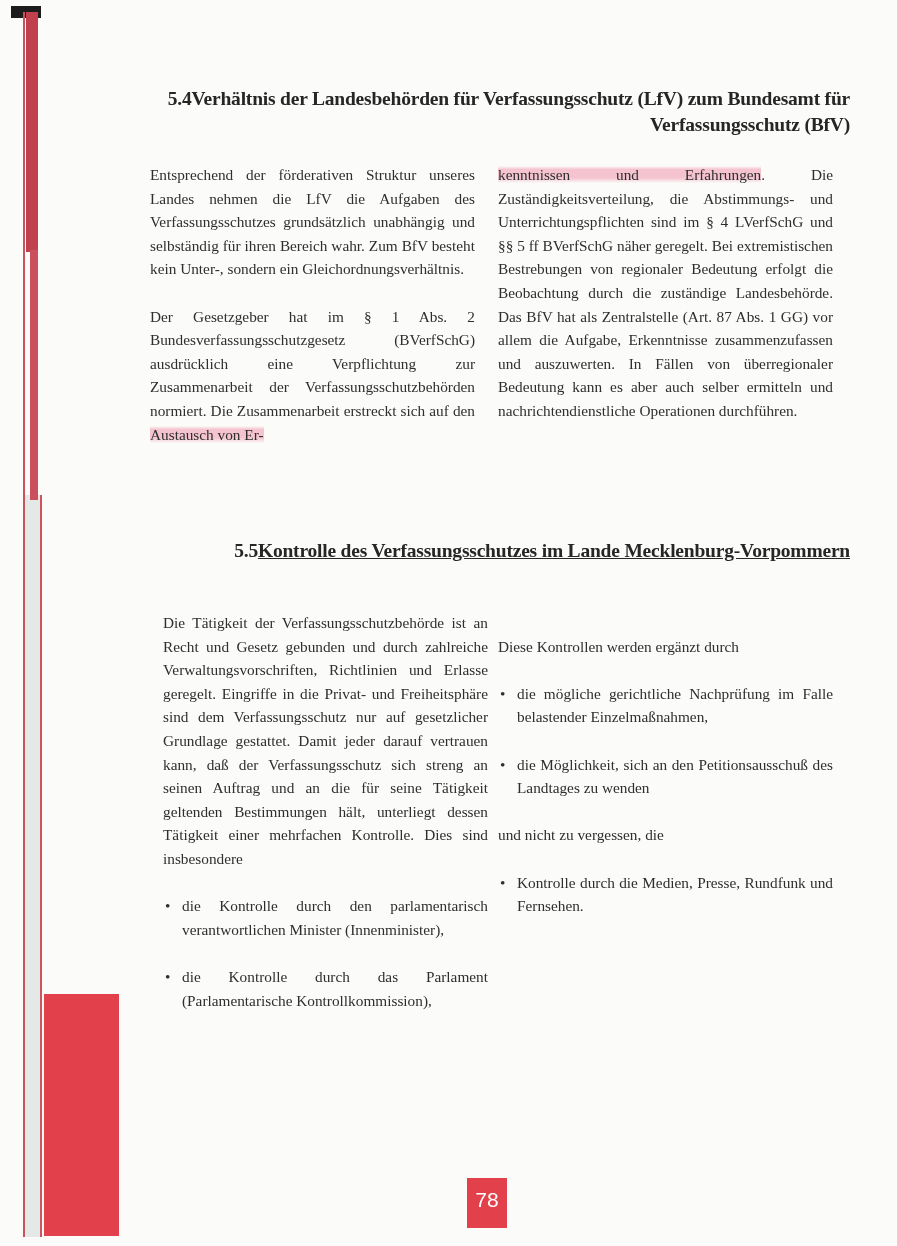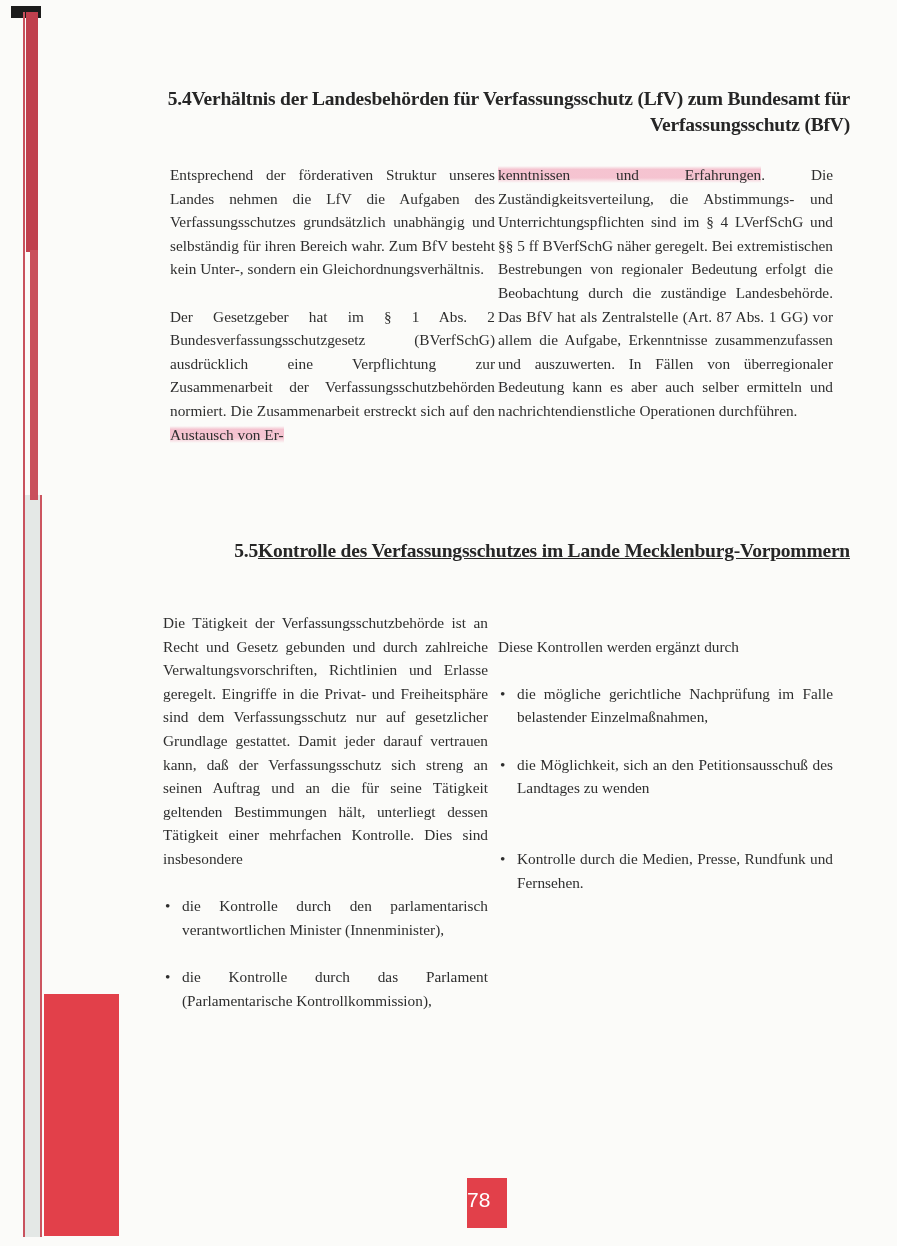--- a/index.html
+++ b/index.html
@@ -26,29 +26,29 @@
   #h54 { top: 86px; width: 700px; }
   #h55 { top: 538px; width: 700px; text-decoration: underline; }
 
   .col { position: absolute; font-size: 15.3px; line-height: 23.6px; text-align: justify; hyphens: none; }
   .col p { margin: 0; }
   .col .gap { height: 23.6px; }
   .bullet { position: relative; padding-left: 19px; }
   .bullet::before { content: "•"; position: absolute; left: 2px; top: 0; }
   .hl { background: linear-gradient(180deg, rgba(240,140,165,0) 0%, rgba(240,150,175,0.55) 20%, rgba(240,150,175,0.55) 70%, rgba(240,150,175,0) 100%); }
 
-  #c1 { left: 150px; top: 163px; width: 325px; margin-left: 20px; }
+  #c1 { left: 150px; top: 163px; width: 325px; }
   #c2 { left: 498px; top: 163px; width: 335px; }
   #c3 { left: 150px; top: 611px; width: 325px; margin-left: 13px; }
   #c4 { left: 498px; top: 611px; width: 335px; }
 
   .page-num {
     position: absolute; left: 467px; top: 1178px; width: 40px; height: 50px;
     background: #e2404a; color: #ffffff; font-family: "Liberation Sans", "DejaVu Sans", sans-serif;
-    font-size: 21px; text-align: left; line-height: 44px; padding-top: 0;
+    font-size: 21px; text-align: center; line-height: 44px; padding-top: 0;
   }
 </style>
 </head>
 <body>
 
 <div class="edge-black"></div>
 <div class="edge-line1"></div>
 <div class="edge-pale"></div>
 <div class="edge-thick"></div>
 <div class="edge-mid"></div>
@@ -83,17 +83,18 @@
 </div>
 
 <div class="col" id="c4">
   <div class="gap"></div>
   <p>Diese Kontrollen werden ergänzt durch</p>
   <div class="gap"></div>
   <p class="bullet">die mögliche gerichtliche Nachprüfung im Falle belastender Einzelmaßnahmen,</p>
   <div class="gap"></div>
   <p class="bullet">die Möglichkeit, sich an den Petitionsausschuß des Landtages zu wenden</p>
   <div class="gap"></div>
+  <p>und nicht zu vergessen, die</p>
   <div class="gap"></div>
   <p class="bullet">Kontrolle durch die Medien, Presse, Rundfunk und Fernsehen.</p>
 </div>
 
 <div class="page-num">78</div>
 
 </body></html>

